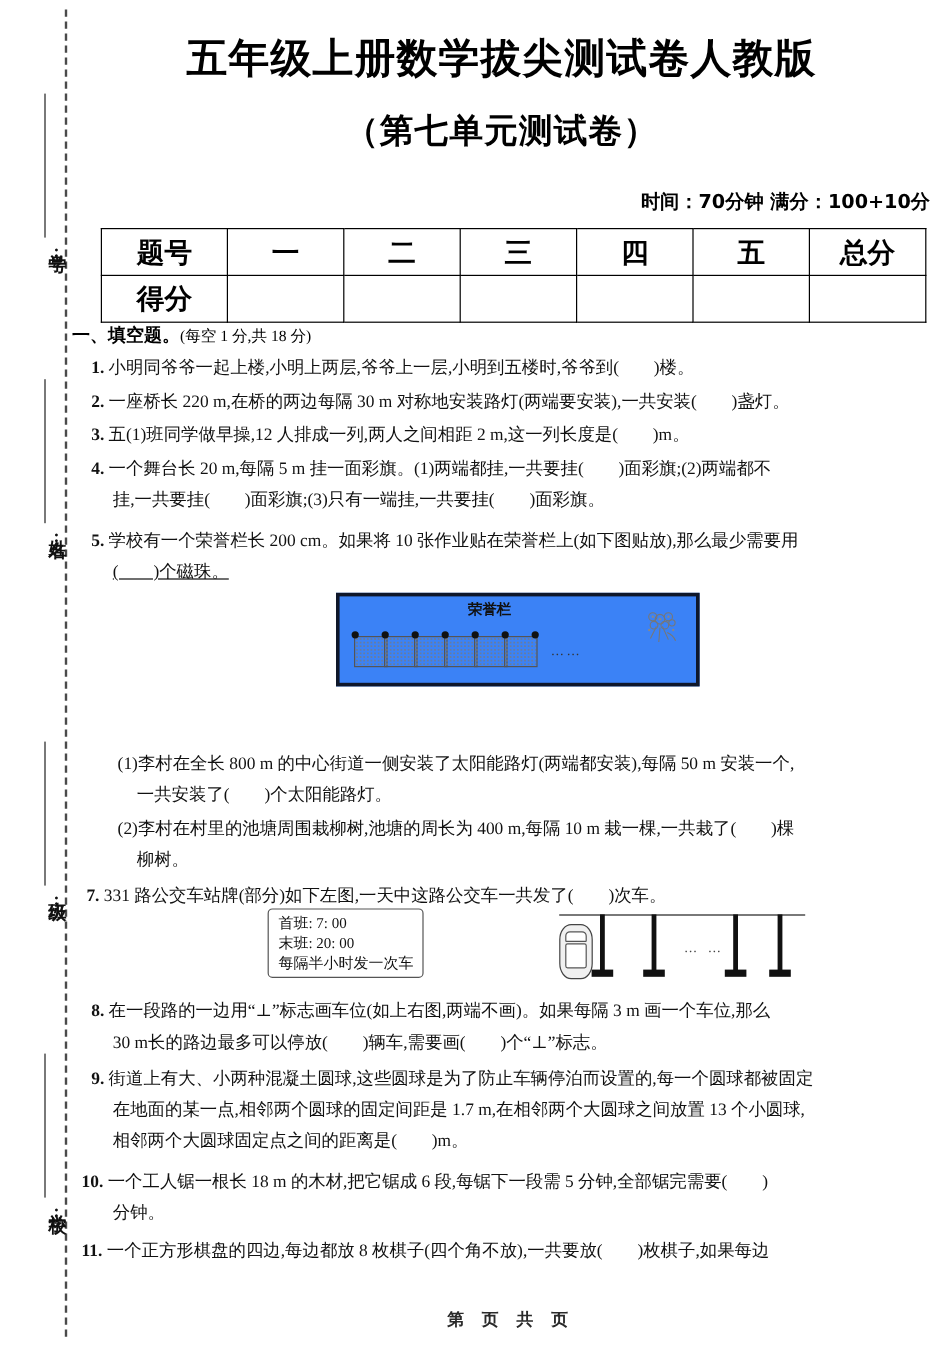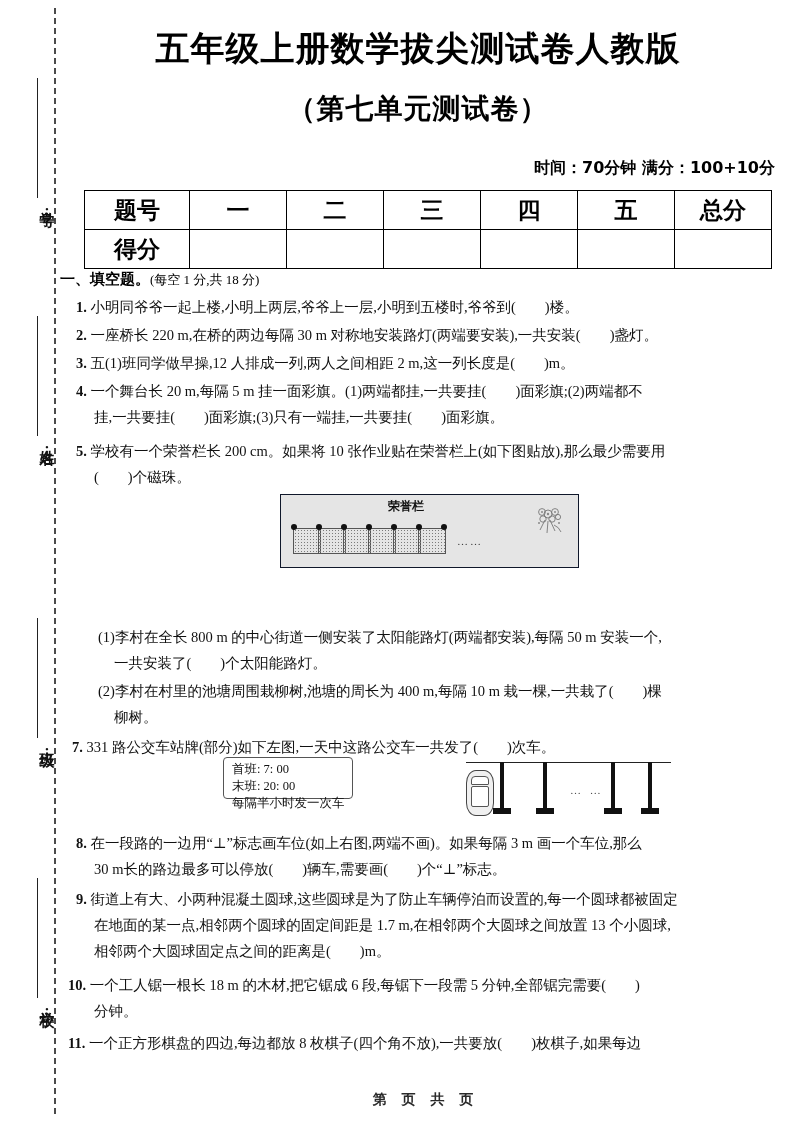--- a/index.html
+++ b/index.html
@@ -135,22 +135,22 @@
   .q .num {
     font-weight: 700;
     font-family: "Liberation Serif", serif;
   }
 
   
   .fig-honor {
     position: absolute;
     left: 222px; top: 494px;
     width: 297px; height: 72px;
-    border: 1px solid #0f172a;
-    background: #e5e5e5;
+    border: 3px solid #0f172a;
+    background: #3b82f6;
     text-decoration: underline;
   }
   .fig-honor .fh-title {
     position: absolute;
     left: 0; top: 3px;
     width: 250px;
     text-align: center;
     font-size: 12px;
     font-weight: 700;
     color: #111;
@@ -194,21 +194,21 @@
   .fh-flower {
     position: absolute;
     right: 10px; top: 6px;
     width: 40px; height: 40px;
   }
 
   
   .fig-bus {
     position: absolute;
     left: 165px; top: 757px;
-    width: 130px; height: 42px;
+    width: 130px; height: 58px;
     border: 1px solid #555;
     border-radius: 4px;
     background: #fff;
     padding: 3px 0 0 8px;
     box-sizing: border-box;
   }
   .fig-bus div {
     font-size: 12.5px;
     line-height: 17px;
     color: #111;
@@ -377,21 +377,21 @@
     <span>一个舞台长 20 m,每隔 5 m 挂一面彩旗。(1)两端都挂,一共要挂(　　)面彩旗;(2)两端都不</span>
   </div>
   <div class="q" style="left:36px;top:404px;">
     <span>挂,一共要挂(　　)面彩旗;(3)只有一端挂,一共要挂(　　)面彩旗。</span>
   </div>
 
   <div class="q" style="left:18px;top:438px;">
     <span class="num">5.</span>
     <span>学校有一个荣誉栏长 200 cm。如果将 10 张作业贴在荣誉栏上(如下图贴放),那么最少需要用</span>
   </div>
-  <div class="q" style="left:36px;top:464px;">
+  <div class="q" style="left:36px;top:464px;text-decoration:underline;">
     <span>(　　)个磁珠。</span>
   </div>
 
   <div class="fig-honor">
     <div class="fh-title">荣誉栏</div>
     <div class="fh-sheets">
       <div class="fh-sheet" style="left:0px;"></div>
       <div class="fh-sheet" style="left:25px;"></div>
       <div class="fh-sheet" style="left:50px;"></div>
       <div class="fh-sheet" style="left:75px;"></div>

